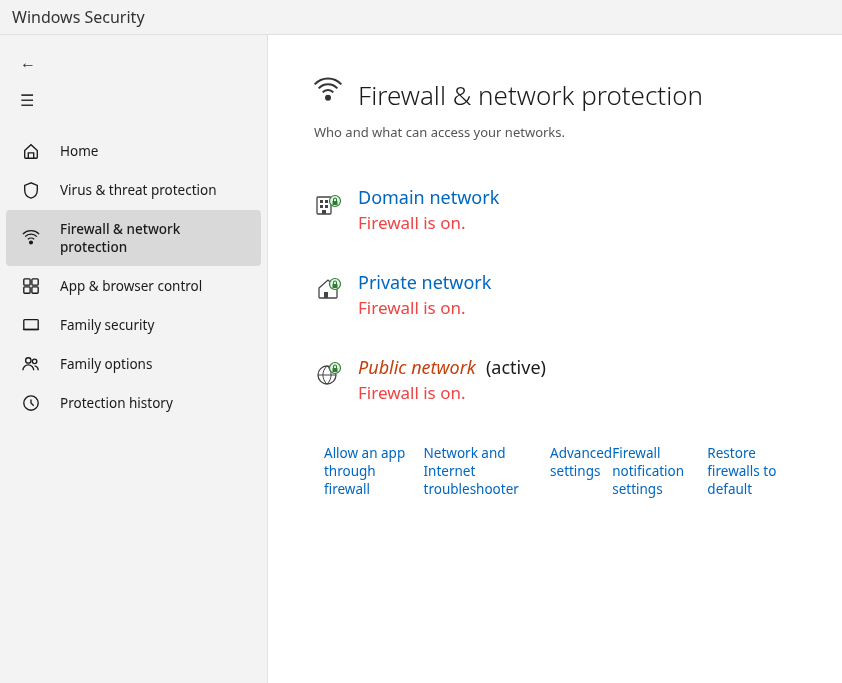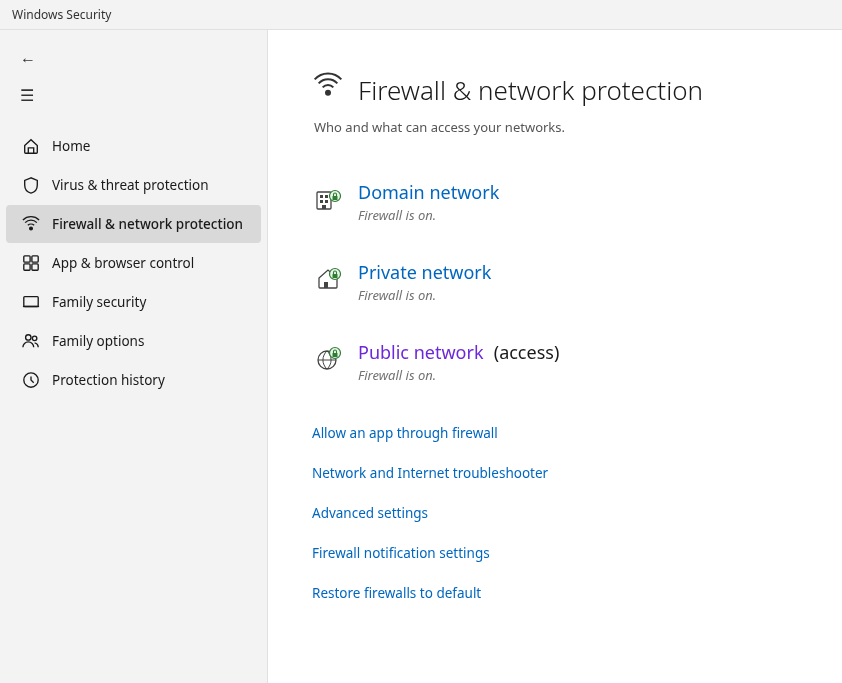--- a/index.html
+++ b/index.html
@@ -9,21 +9,21 @@
       width: 842px;
       height: 683px;
       overflow: hidden;
       display: flex;
       flex-direction: column;
     }
 
     .title-bar {
       background: #f3f3f3;
       padding: 6px 12px;
-      font-size: 12px;
+      font-size: 16px;
       color: #333;
       border-bottom: 1px solid #e0e0e0;
     }
 
     .app-container {
       display: flex;
       flex: 1;
       overflow: hidden;
     }
 
@@ -65,21 +65,21 @@
 
     .sidebar-nav {
       flex: 1;
       overflow-y: auto;
       padding: 4px 0;
     }
 
     .nav-item {
       display: flex;
       align-items: center;
-      gap: 12px;
+      gap: 20px;
       padding: 10px 16px;
       cursor: pointer;
       font-size: 13.5px;
       color: #1a1a1a;
       border-radius: 4px;
       margin: 1px 6px;
     }
     .nav-item.active {
       background: #d9d9d9;
       font-weight: 500;
@@ -161,44 +161,45 @@
     .network-name {
       font-size: 18px;
       font-weight: 400;
       color: #0067c0;
       cursor: pointer;
     }
 
     .network-name-active {
       font-size: 18px;
       font-weight: 400;
-      color: #6d28d9;
-      cursor: pointer;
+      color: #c2410c;
+      cursor: pointer;
+      font-style: italic;
     }
 
     .active-badge {
       font-size: 18px;
       font-weight: 400;
       color: #1a1a1a;
       margin-left: 6px;
     }
 
     .network-status {
-      font-size: 13px;
-      color: #737373;
+      font-size: 17px;
+      color: #ef4444;
       margin-top: 2px;
-      font-style: italic;
     }
 
     
     .links-section {
       margin-top: 36px;
       display: flex;
-      flex-direction: column;
-      gap: 22px;
+      flex-direction: row;
+      gap: 0;
+      margin-left: 12px;
     }
 
     .link-item {
       font-size: 13.5px;
       color: #0067c0;
       cursor: pointer;
       text-decoration: none;
     }
   </style>
 </head>
@@ -371,21 +372,21 @@
             <path d="M4 16h18M13 7a12 12 0 010 18M13 7a12 12 0 000 18" stroke="#444" stroke-width="1" fill="none"></path>
 
             <circle cx="21" cy="9" r="5.5" fill="#e8f5e9" stroke="#2e7d32" stroke-width="1.2"></circle>
             <rect x="18.5" y="9" width="5" height="4" rx="0.5" fill="#2e7d32"></rect>
             <path d="M19.5 9v-1.5a1.5 1.5 0 013 0V9" stroke="#2e7d32" stroke-width="1.1" fill="none"></path>
           </svg>
         </div>
         <div class="network-card-content">
           <div>
             <span class="network-name-active">Public network</span>
-            <span class="active-badge">(access)</span>
+            <span class="active-badge">(active)</span>
           </div>
           <div class="network-status">Firewall is on.</div>
         </div>
       </div>
     </div>
 
     <div class="links-section">
       <a class="link-item" href="#">Allow an app through firewall</a>
       <a class="link-item" href="#">Network and Internet troubleshooter</a>
       <a class="link-item" href="#">Advanced settings</a>

